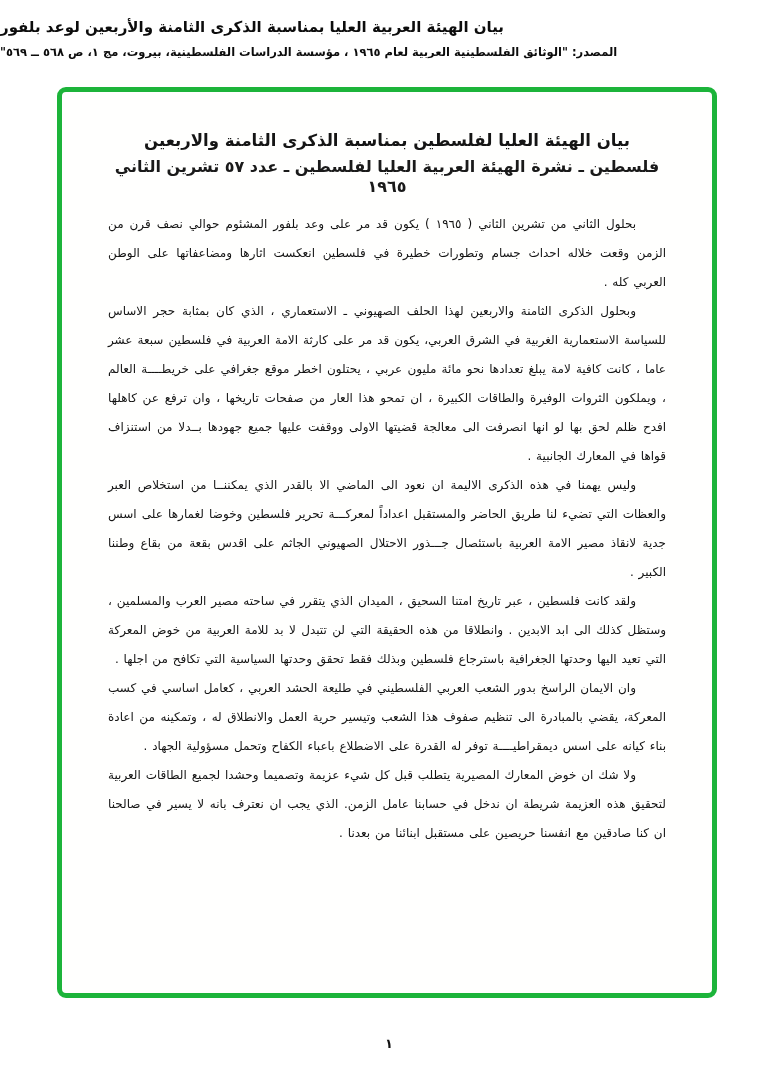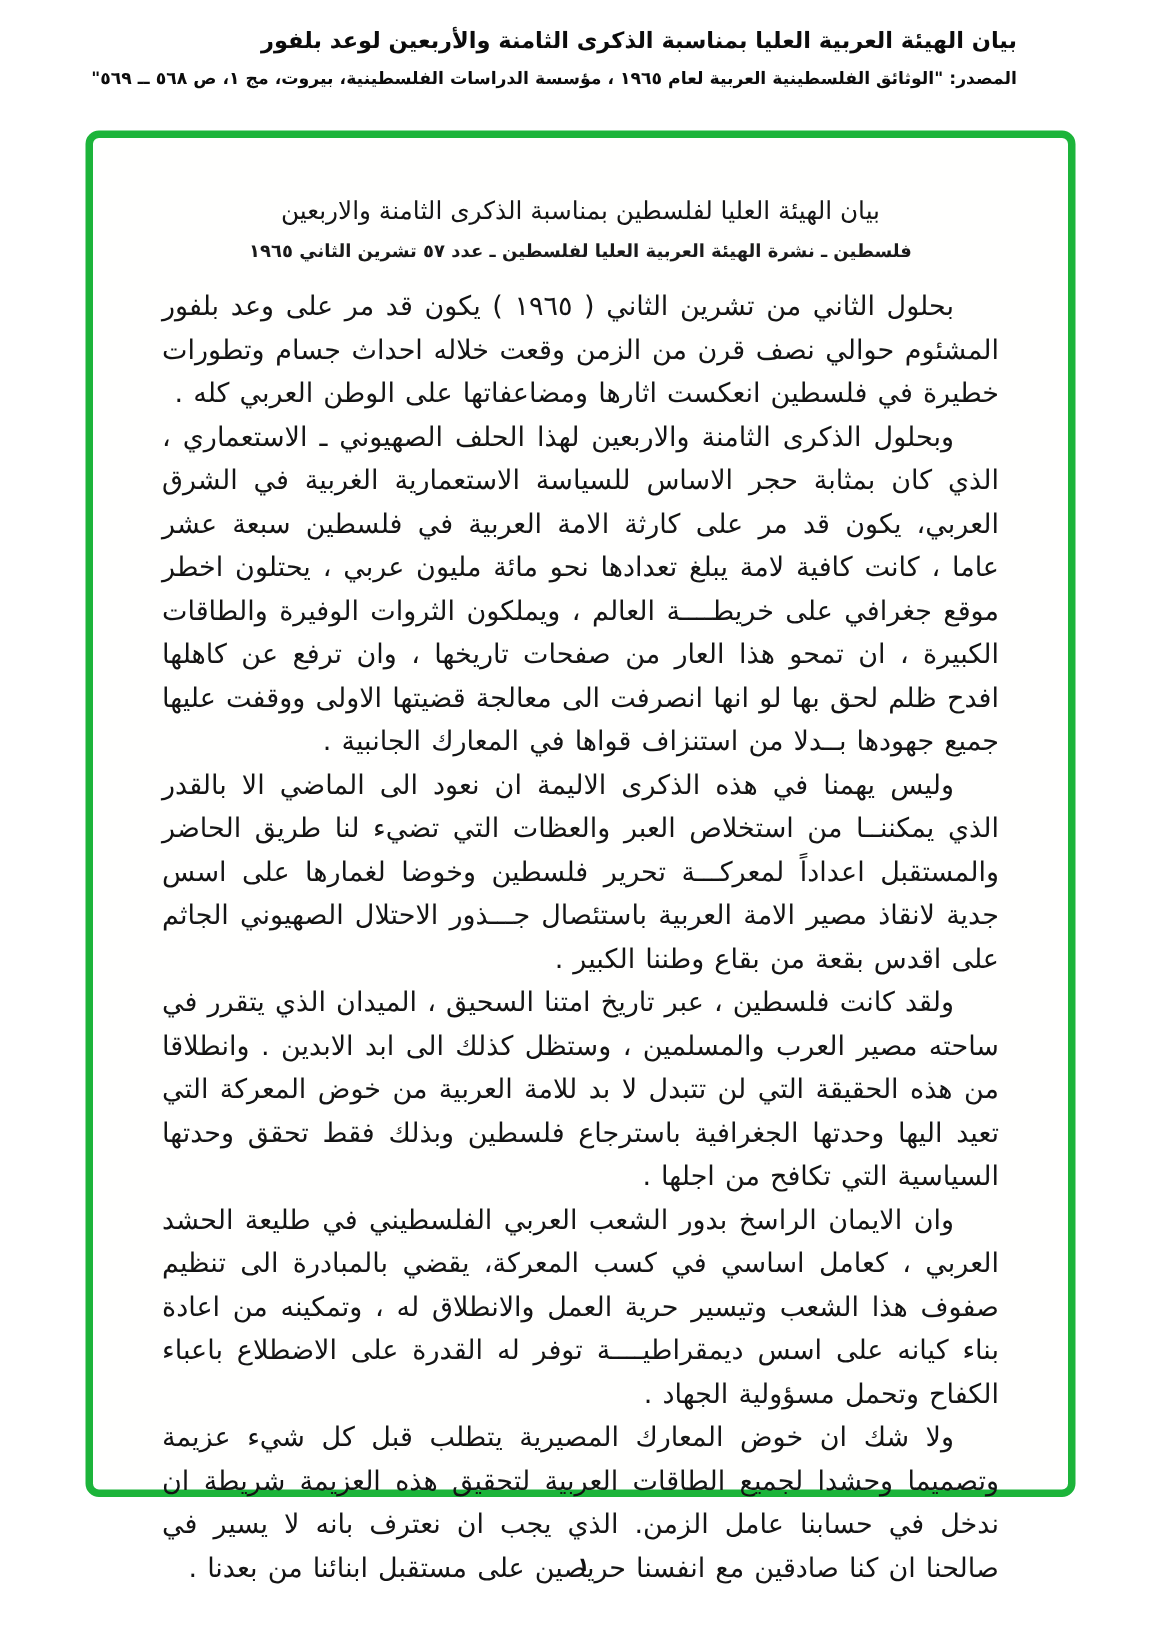--- a/index.html
+++ b/index.html
@@ -13,21 +13,21 @@
     height: 1092px;
     position: relative;
     overflow: hidden;
     color: #111111;
   }
   .top-header {
     position: absolute;
     top: 16px;
     left: 0;
     width: 678px;
-    text-align: right;
+    text-align: left;
     direction: rtl;
   }
   .top-header .hdr-title {
     font-size: 15px;
     font-weight: bold;
     line-height: 22px;
     color: #0c0c0c;
   }
   .top-header .hdr-source {
     font-size: 11.5px;
@@ -46,39 +46,39 @@
     border: 5px solid #1cb43a;
     border-radius: 9px;
     background: #fffffe;
   }
   .doc-inner {
     direction: rtl;
     padding: 36px 46px 0 46px;
   }
   .doc-title1, .doc-title2 {
     text-align: center;
-    font-weight: normal;
+    font-weight: bold;
     font-size: 16.5px;
     line-height: 26px;
     color: #151515;
   }
   .doc-byline {
     text-align: center;
     font-weight: 600;
-    font-size: 12px;
+    font-size: 16px;
     line-height: 20px;
     margin-top: 3px;
     color: #1a1a1a;
   }
   .doc-body {
     margin-top: 13px;
   }
   .doc-body p {
     margin: 0;
-    font-size: 18px;
+    font-size: 12px;
     line-height: 29px;
     text-align: justify;
     text-indent: 30px;
     word-spacing: 1px;
     color: #141414;
   }
   .page-number {
     position: absolute;
     top: 1036px;
     left: 0;

